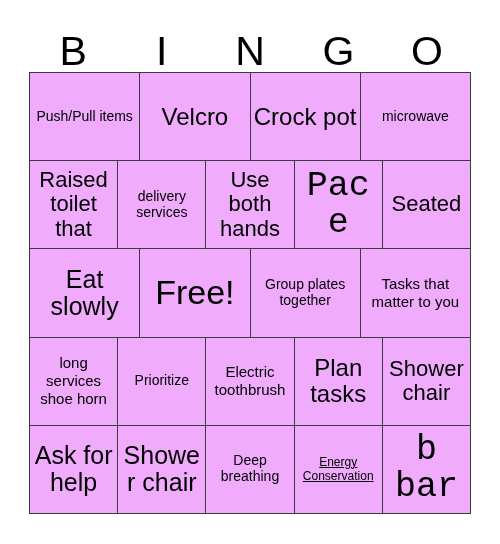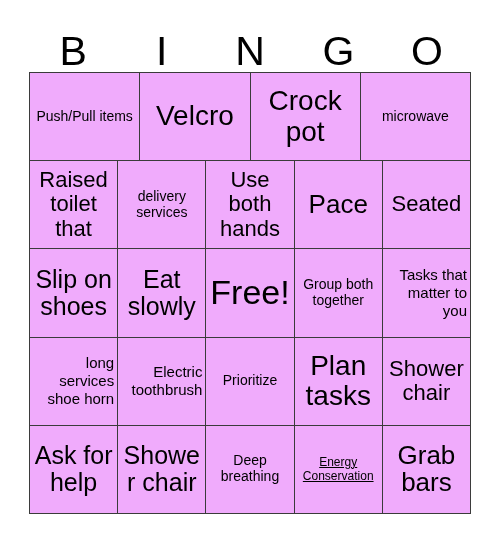--- a/index.html
+++ b/index.html
@@ -82,26 +82,26 @@
     width: 100%;
     line-height: 1.08;
     word-wrap: break-word;
     overflow-wrap: break-word;
     hyphens: none;
   }
 
   
   .fs-xs   { font-size: 12px; line-height: 1.22; text-decoration: underline; }
   .fs-sm   { font-size: 14px; line-height: 1.18; }
-  .fs-md   { font-size: 15px; line-height: 1.20; text-align: right; }
+  .fs-md   { font-size: 15px; line-height: 1.20; }
   .fs-lg   { font-size: 14px; line-height: 1.14; }
   .fs-xl   { font-size: 22px; line-height: 1.12; }
   .fs-2xl  { font-size: 25px; line-height: 1.10; }
-  .fs-3xl  { font-size: 28px; line-height: 1.08; }
-  .fs-4xl  { font-size: 26px; line-height: 1.06; }
+  .fs-3xl  { font-size: 24px; line-height: 1.08; }
+  .fs-4xl  { font-size: 35px; line-height: 1.06; font-family: Liberation Mono, monospace; }
   .fs-5xl  { font-size: 34px; line-height: 1.04; }
 </style>
 </head>
 <body>
 
 <div id="bingo-card">
 
   <div id="bingo-header">
     <div class="header-letter">B</div>
     <div class="header-letter">I</div>
@@ -140,45 +140,42 @@
       <div class="bingo-cell">
           <span class="cell-text fs-4xl">Pace</span>
         </div>
       <div class="bingo-cell">
           <span class="cell-text fs-xl">Seated</span>
         </div>
     </div>
 
     <div class="bingo-row">
       <div class="bingo-cell">
-          <span class="cell-text fs-2xl">Slip on shoes</span>
-        </div>
-      <div class="bingo-cell">
           <span class="cell-text fs-2xl">Eat slowly</span>
         </div>
       <div class="bingo-cell">
           <span class="cell-text fs-5xl">Free!</span>
         </div>
       <div class="bingo-cell">
-          <span class="cell-text fs-lg">Group both together</span>
+          <span class="cell-text fs-lg">Group plates together</span>
         </div>
       <div class="bingo-cell">
           <span class="cell-text fs-md">Tasks that matter to you</span>
         </div>
     </div>
 
     <div class="bingo-row">
       <div class="bingo-cell">
           <span class="cell-text fs-md">long services shoe horn</span>
         </div>
       <div class="bingo-cell">
+          <span class="cell-text fs-lg">Prioritize</span>
+        </div>
+      <div class="bingo-cell">
           <span class="cell-text fs-md">Electric toothbrush</span>
-        </div>
-      <div class="bingo-cell">
-          <span class="cell-text fs-lg">Prioritize</span>
         </div>
       <div class="bingo-cell">
           <span class="cell-text fs-3xl">Plan tasks</span>
         </div>
       <div class="bingo-cell">
           <span class="cell-text fs-xl">Shower chair</span>
         </div>
     </div>
 
     <div class="bingo-row">

